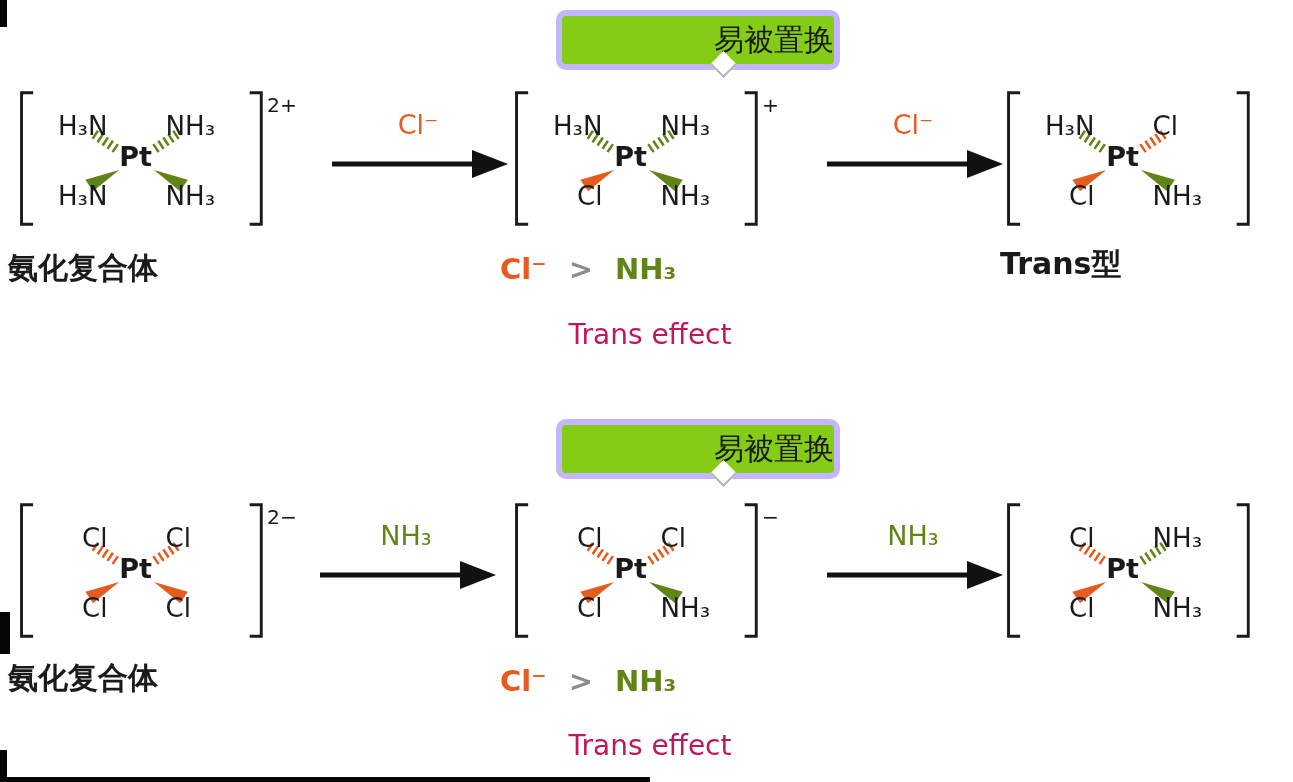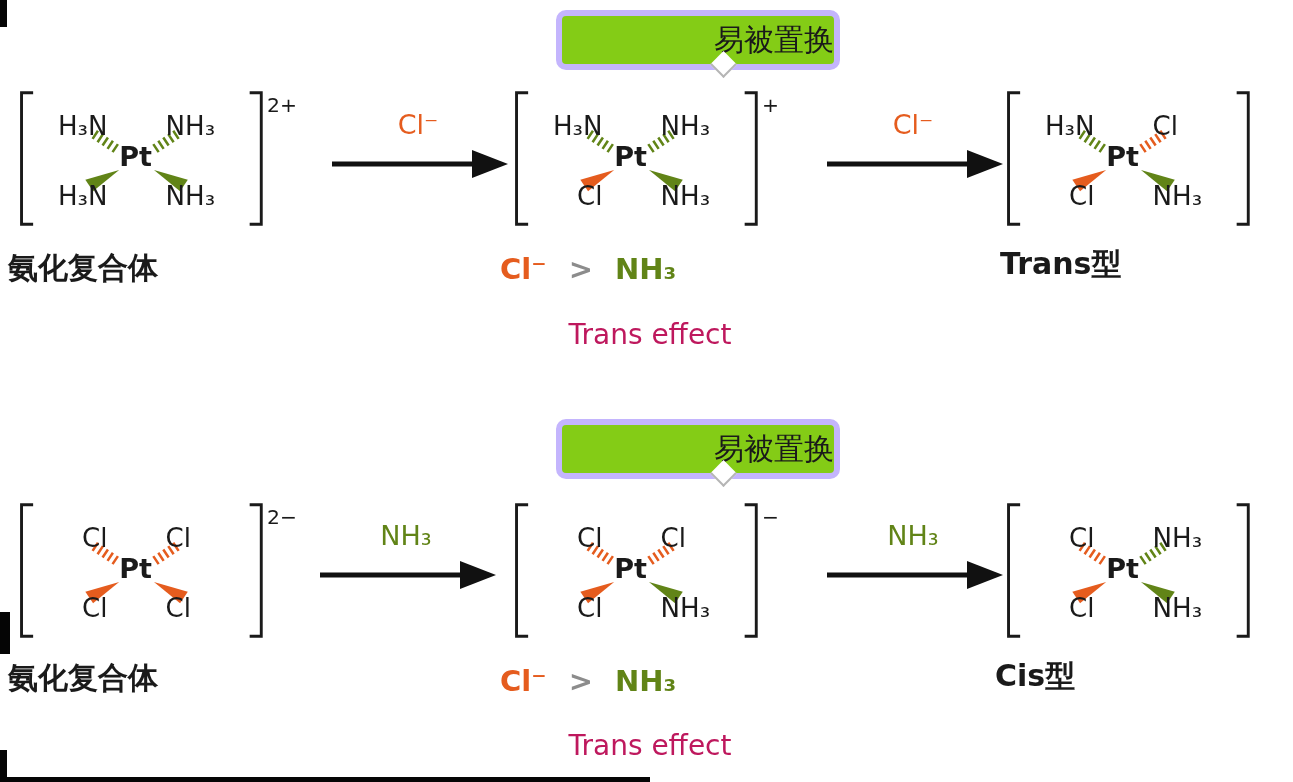--- a/index.html
+++ b/index.html
@@ -200,20 +200,19 @@
     <line class="hash" x1="112" y1="66" x2="88" y2="50" stroke="#e55c1e"></line>
     <line class="hash" x1="152" y1="66" x2="176" y2="50" stroke="#618417"></line>
     <polygon points="115,88 80,98 88,110" fill="#e55c1e"></polygon>
     <polygon points="151,88 186,98 178,110" fill="#618417"></polygon>
     <text class="pt" x="132" y="84">Pt</text>
     <text class="lig end" x="103" y="52" fill="#e55c1e">Cl</text>
     <text class="lig" x="163" y="52" fill="#618417">NH₃</text>
     <text class="lig end" x="103" y="124" fill="#e55c1e">Cl</text>
     <text class="lig" x="163" y="124" fill="#618417">NH₃</text>
   </svg>
-  <div class="caption" style="left:995px; top:656px; width:290px;">Cis型</div>
 
   <div class="artifact" style="left:0; top:0; width:7px; height:27px;"></div>
   <div class="artifact" style="left:0; top:612px; width:10px; height:42px;"></div>
   <div class="artifact" style="left:0; top:750px; width:7px; height:32px;"></div>
   <div class="artifact" style="left:0; top:777px; width:650px; height:5px;"></div>
 
 </div>
 
 </body></html>

